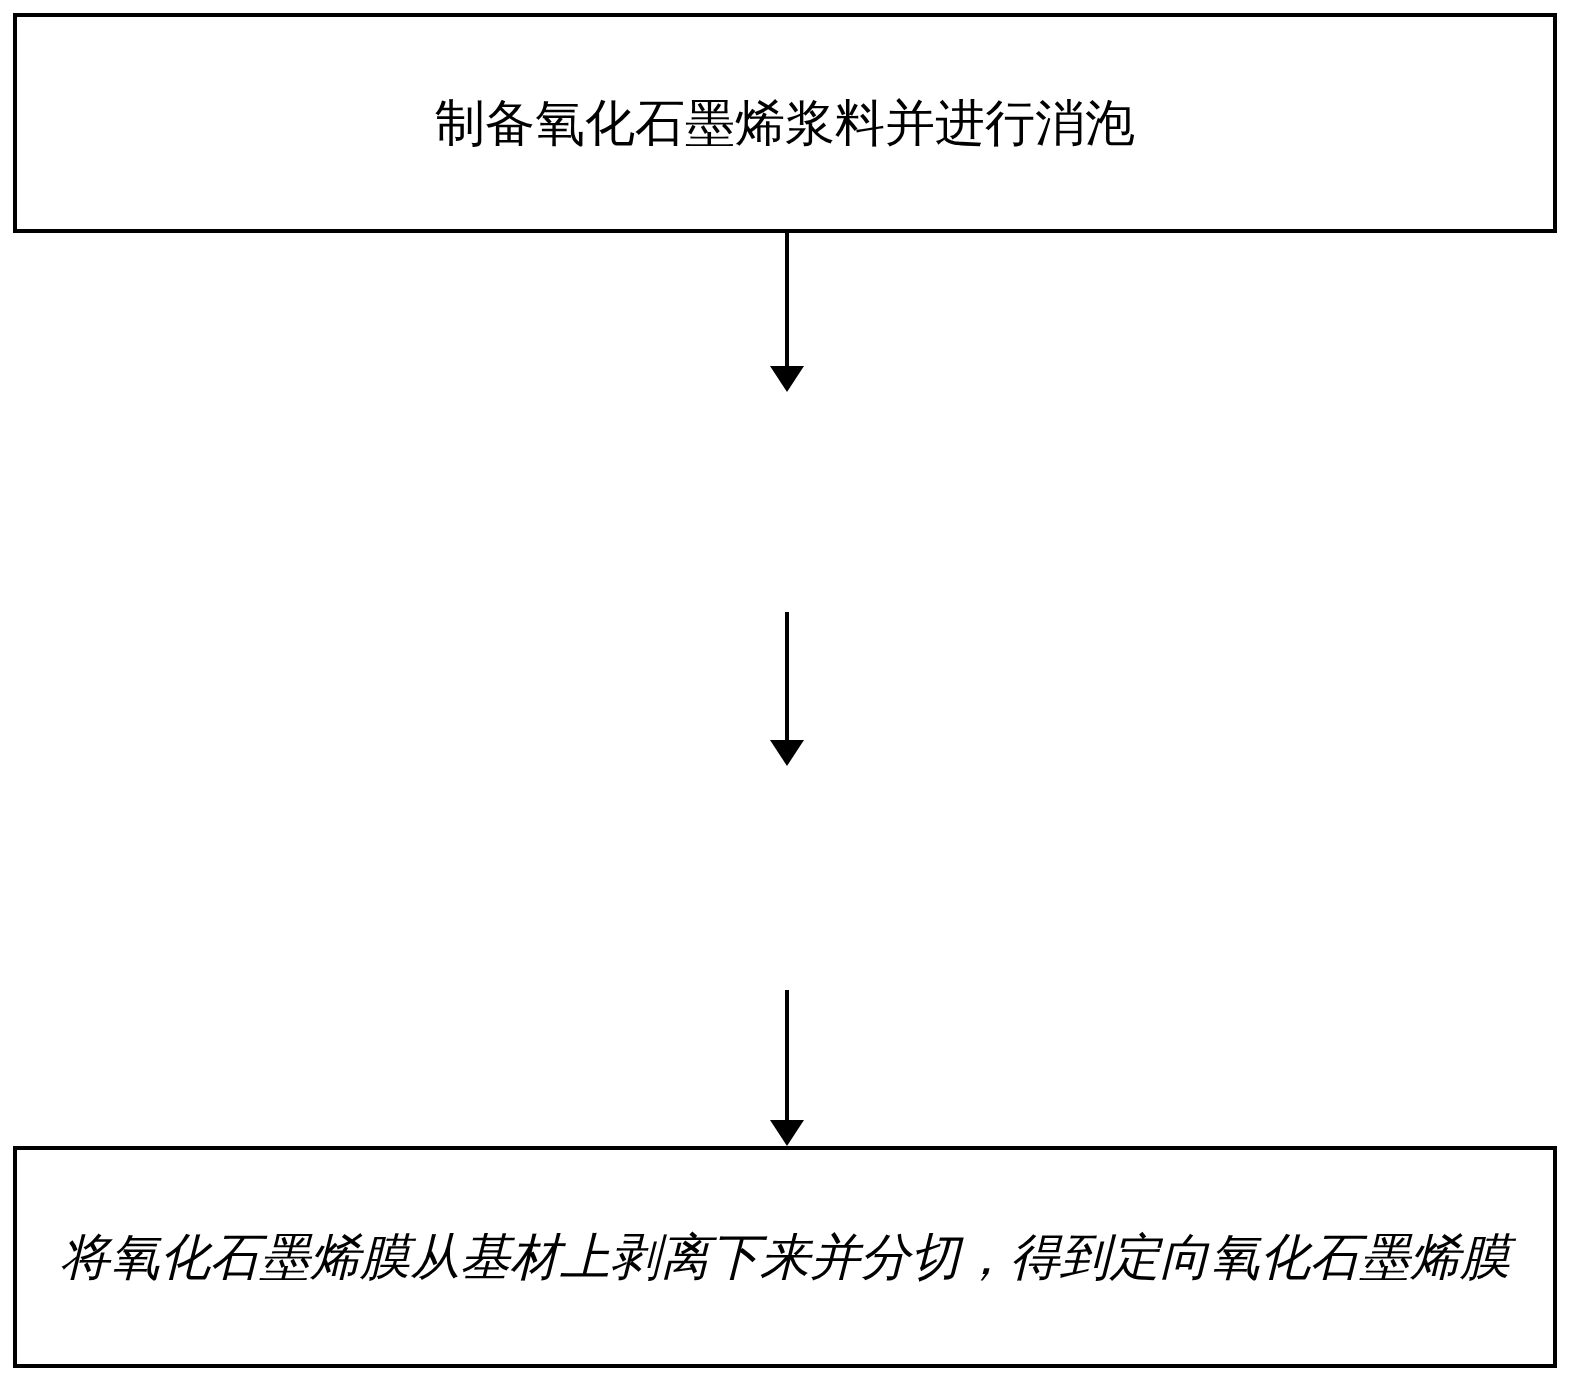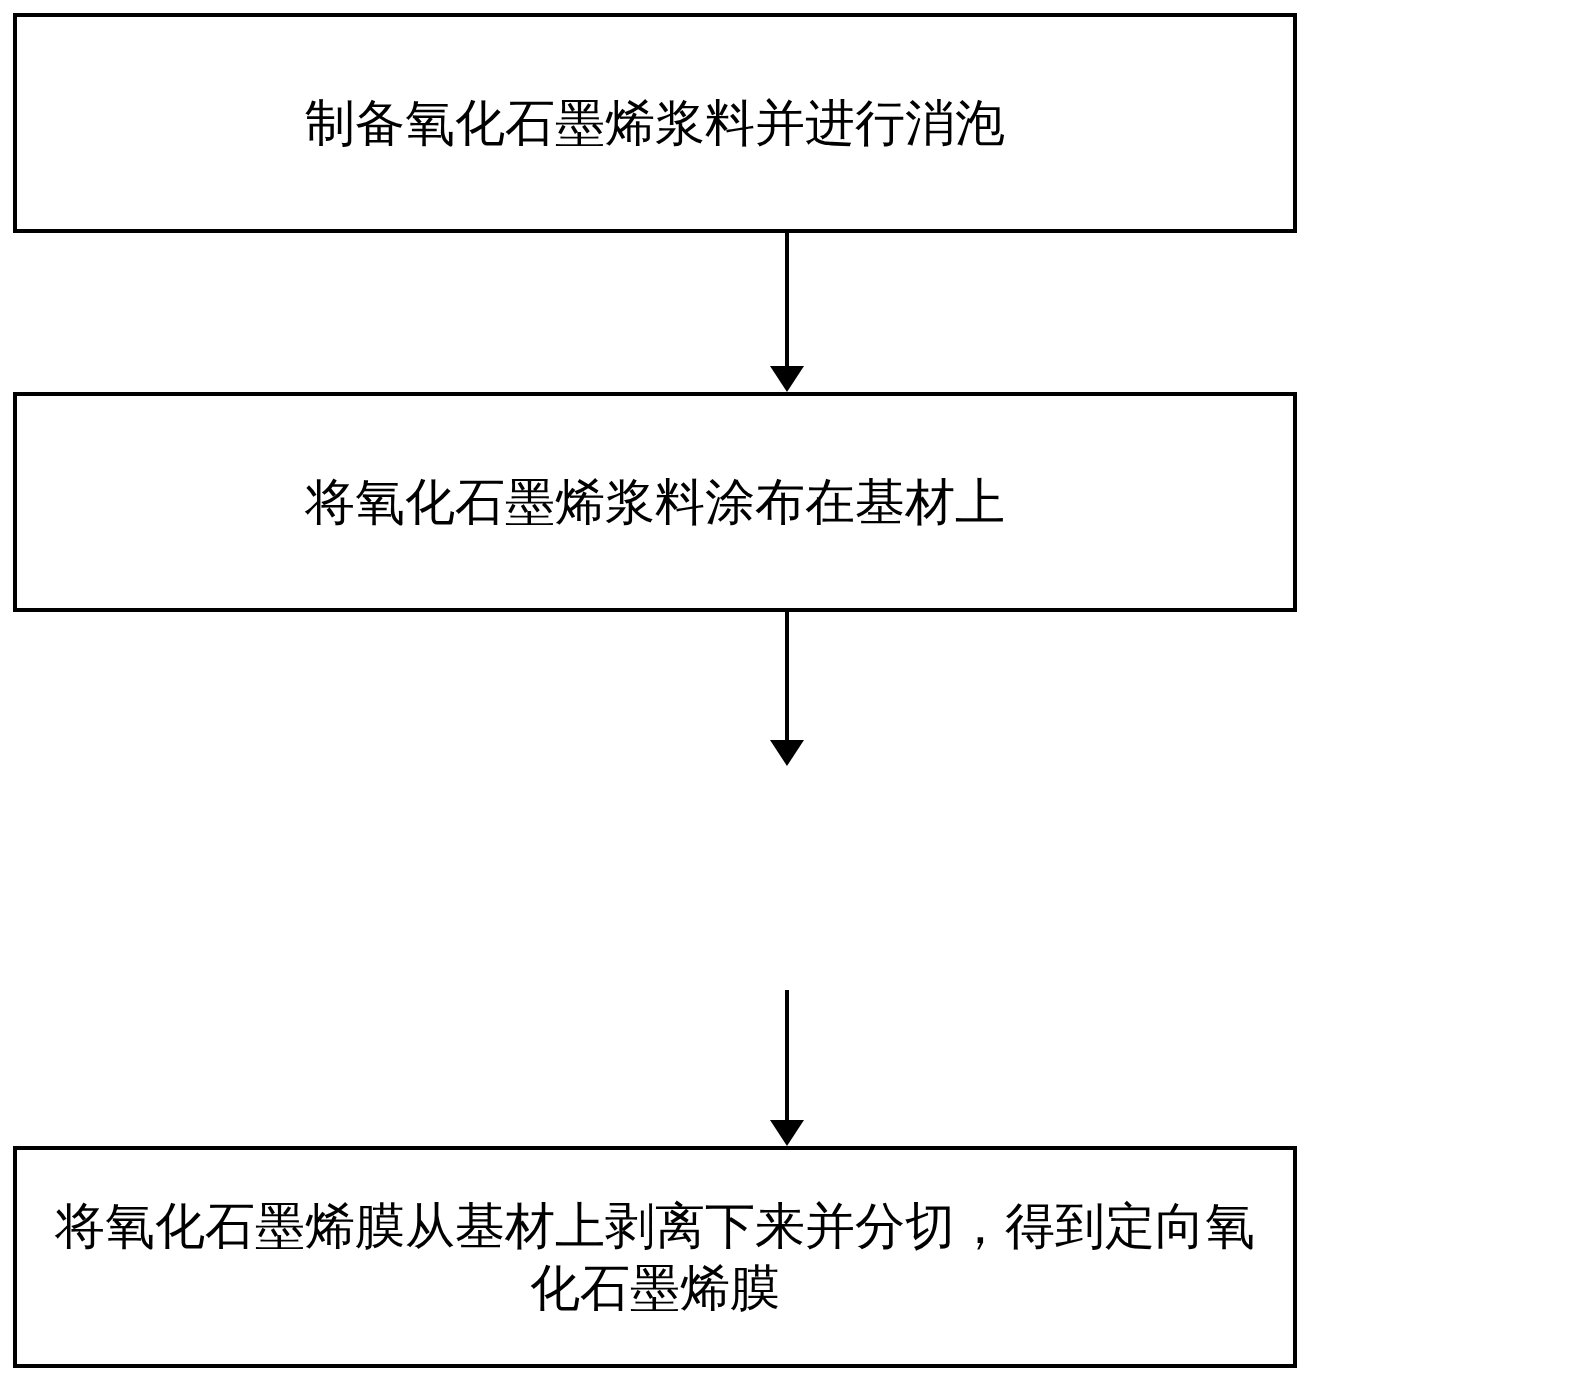--- a/index.html
+++ b/index.html
@@ -17,39 +17,39 @@
     background: #ffffff;
     font-family: "Liberation Serif", "DejaVu Serif", serif;
     color: #000000;
     overflow: hidden;
   }
 
   
   .step-box {
     position: absolute;
     left: 13px;
-    width: 1284px;
+    width: 1544px;
     box-sizing: border-box;
     border: 4px solid #000000;
     background: #ffffff;
     display: flex;
     align-items: center;
     justify-content: center;
   }
   .step-text {
     font-size: 50px;
     line-height: 1.24;
     text-align: center;
     white-space: pre-line;   
     padding: 0 14px;
   }
   #box-1 { top: 13px;   height: 220px; }
   #box-2 { top: 392px;  height: 220px; }
   #box-3 { top: 766px;  height: 224px; }
-  #box-4 { top: 1146px; height: 222px; }
+  #box-4 { top: 1146px; height: 222px; font-style: italic; }
 
   
   .connector {
     position: absolute;
     left: 770px;            
     width: 34px;
     display: flex;
     flex-direction: column;
     align-items: center;
   }
@@ -77,23 +77,20 @@
 
   <div class="step-box" id="box-1">
     <span class="step-text">制备氧化石墨烯浆料并进行消泡</span>
   </div>
 
   <div class="connector" id="conn-1">
     <div class="connector-line"></div>
     <div class="connector-head"></div>
   </div>
 
-  <div class="step-box" id="box-2">
-    <span class="step-text">将氧化石墨烯浆料涂布在基材上</span>
-  </div>
 
   <div class="connector" id="conn-2">
     <div class="connector-line"></div>
     <div class="connector-head"></div>
   </div>
 
 
   <div class="connector" id="conn-3">
     <div class="connector-line"></div>
     <div class="connector-head"></div>

